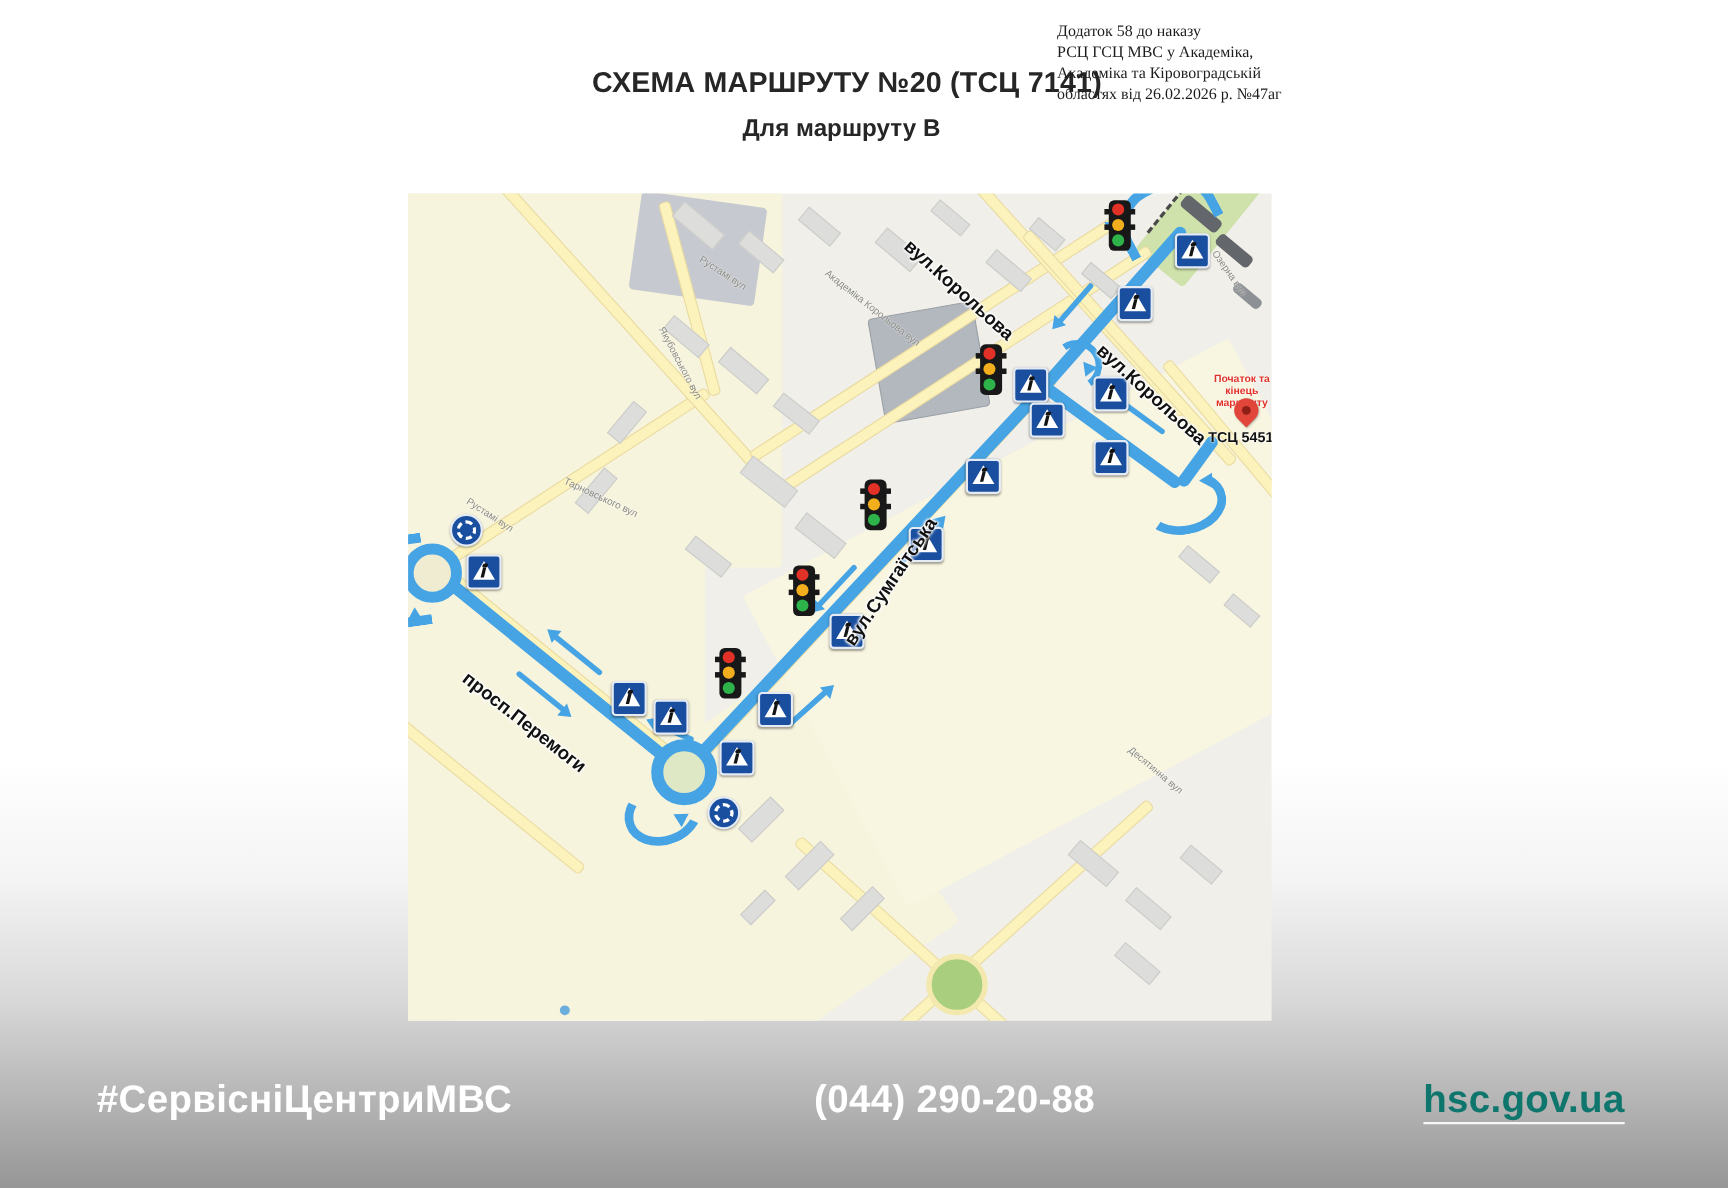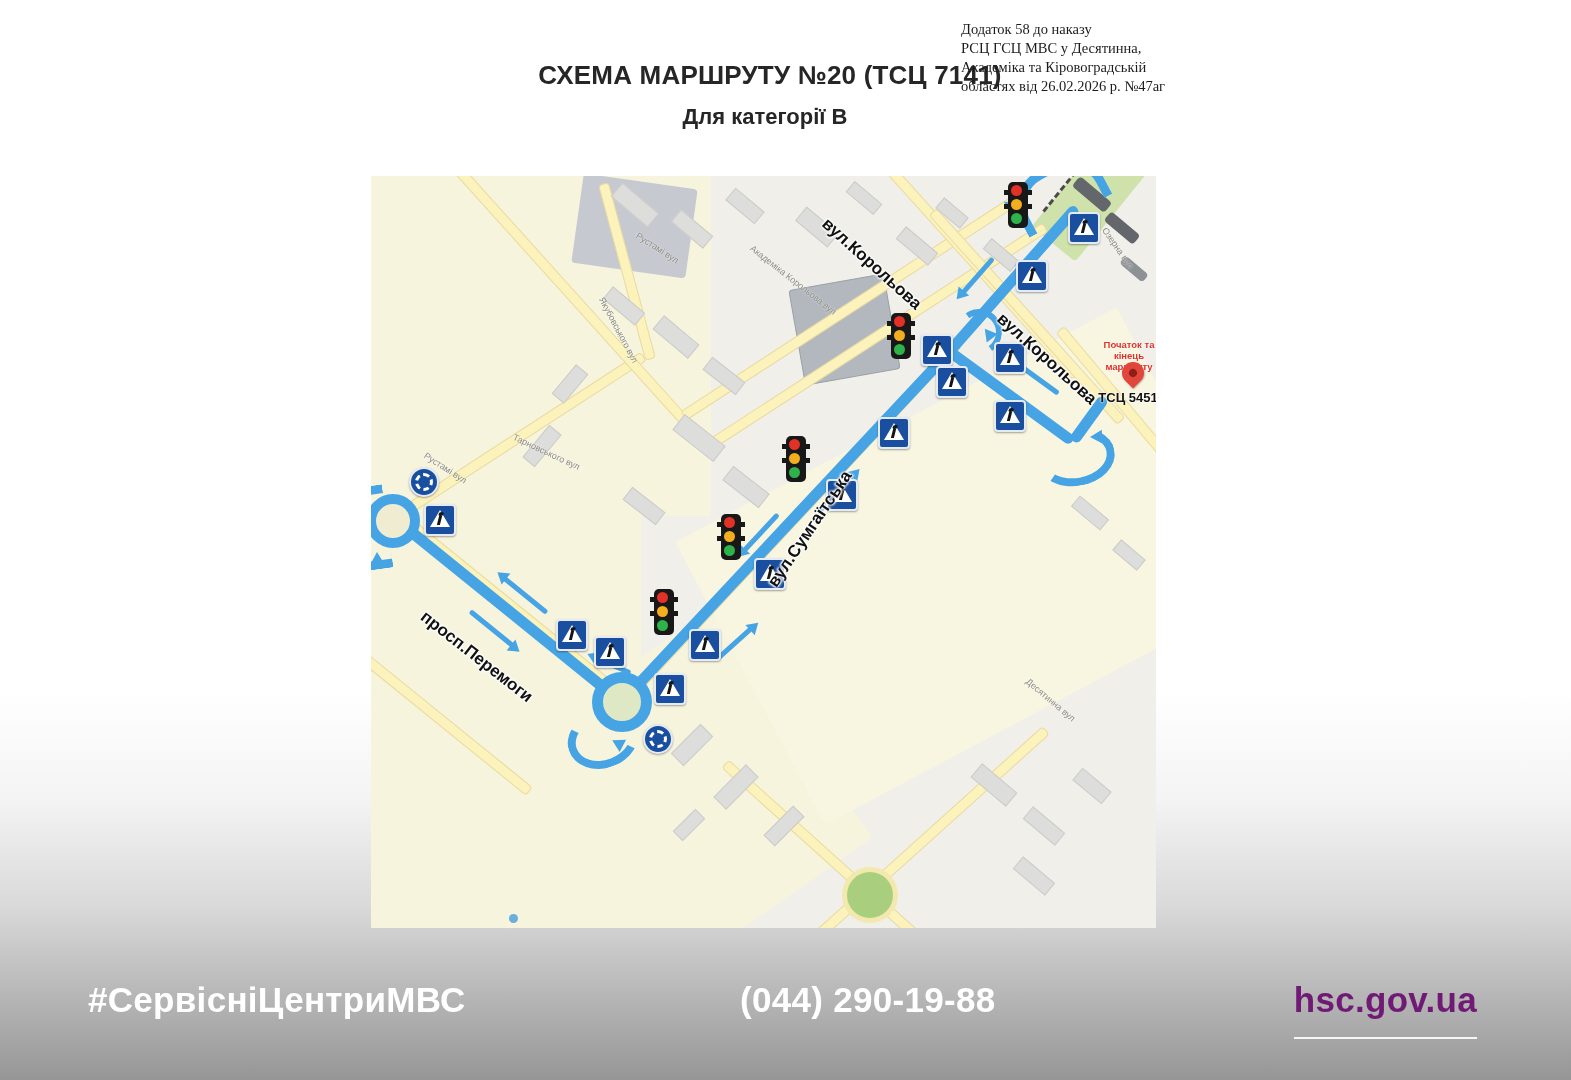--- a/index.html
+++ b/index.html
@@ -46,30 +46,30 @@
     text-shadow:0 0 3px #fff,0 0 3px #fff,1px 1px 2px #fff,-1px -1px 2px #fff;}
   .minorlabel{font-size:9px;color:#8b8b85;white-space:nowrap;text-shadow:0 0 2px #fff;}
   .pin{width:22px;height:22px;background:#e2453a;border-radius:50% 50% 50% 0;transform:rotate(-45deg);box-shadow:0 1px 2px rgba(0,0,0,.3);}
   .pin::after{content:"";position:absolute;left:7px;top:7px;width:8px;height:8px;border-radius:50%;background:#8d1f17;}
   .startend{width:72px;font-size:9.5px;line-height:11px;font-weight:bold;color:#e03228;text-align:center;
     text-shadow:0 0 2px #fff,0 0 2px #fff;}
   .tsclabel{width:100px;font-size:13px;font-weight:bold;color:#111;text-align:center;
     text-shadow:0 0 2px #fff,0 0 2px #fff;}
   
   .footer-text{position:absolute;top:980px;color:#ffffff;font-size:35px;font-weight:bold;letter-spacing:.3px;}
-  .site{border-bottom:2px solid rgba(255,255,255,.9);padding-bottom:18px;text-decoration:none;color:#701a75;}
+  .site{border-bottom:2px solid rgba(255,255,255,.9);padding-bottom:1px;text-decoration:none;color:#0f766e;}
 </style>
 </head>
 <body>
 
 <div class="doc-title">СХЕМА МАРШРУТУ №20 (ТСЦ 7141)</div>
-<div class="doc-subtitle">Для категорії В</div>
+<div class="doc-subtitle">Для маршруту В</div>
 <div class="annotation">
   <div>Додаток 58 до наказу</div>
-  <div>РСЦ ГСЦ МВС у Десятинна,</div>
+  <div>РСЦ ГСЦ МВС у Академіка,</div>
   <div>Академіка та Кіровоградській</div>
   <div>областях від 26.02.2026 р. №47аг</div>
 </div>
 
 <div class="map">
 
   <div style="left:0;top:0;width:785px;height:752px;">
     <div class="zone" style="left:-60px;top:-60px;width:400px;height:400px;background:#f7f4de;"></div>
     <div class="zone" style="left:-60px;top:300px;width:330px;height:520px;background:#f7f4de;"></div>
     <div class="zone" style="left:30px;top:530px;width:430px;height:280px;background:#f7f4de;transform:rotate(-35deg);"></div>
@@ -268,14 +268,14 @@
   <div class="minorlabel" style="left:649px;top:519px;transform:rotate(40deg);">Десятинна вул</div>
   <div class="minorlabel" style="left:139px;top:271px;transform:rotate(25deg);">Тарновського вул</div>
   <div class="minorlabel" style="left:262px;top:67px;transform:rotate(33deg);">Рустамі вул</div>
 
   <div class="startend" style="left:722px;top:163px;">Початок та кінець маршруту</div>
   <div class="pin" style="left:751px;top:186px;"></div>
   <div class="tsclabel" style="left:707px;top:214px;">ТСЦ 5451</div>
 </div>
 
 <div class="footer-text" style="left:88px;">#СервісніЦентриМВС</div>
-<div class="footer-text" style="left:740px;">(044) 290-19-88</div>
+<div class="footer-text" style="left:740px;">(044) 290-20-88</div>
 <div class="footer-text" style="right:94px;"><span class="site">hsc.gov.ua</span></div>
 
 </body></html>

